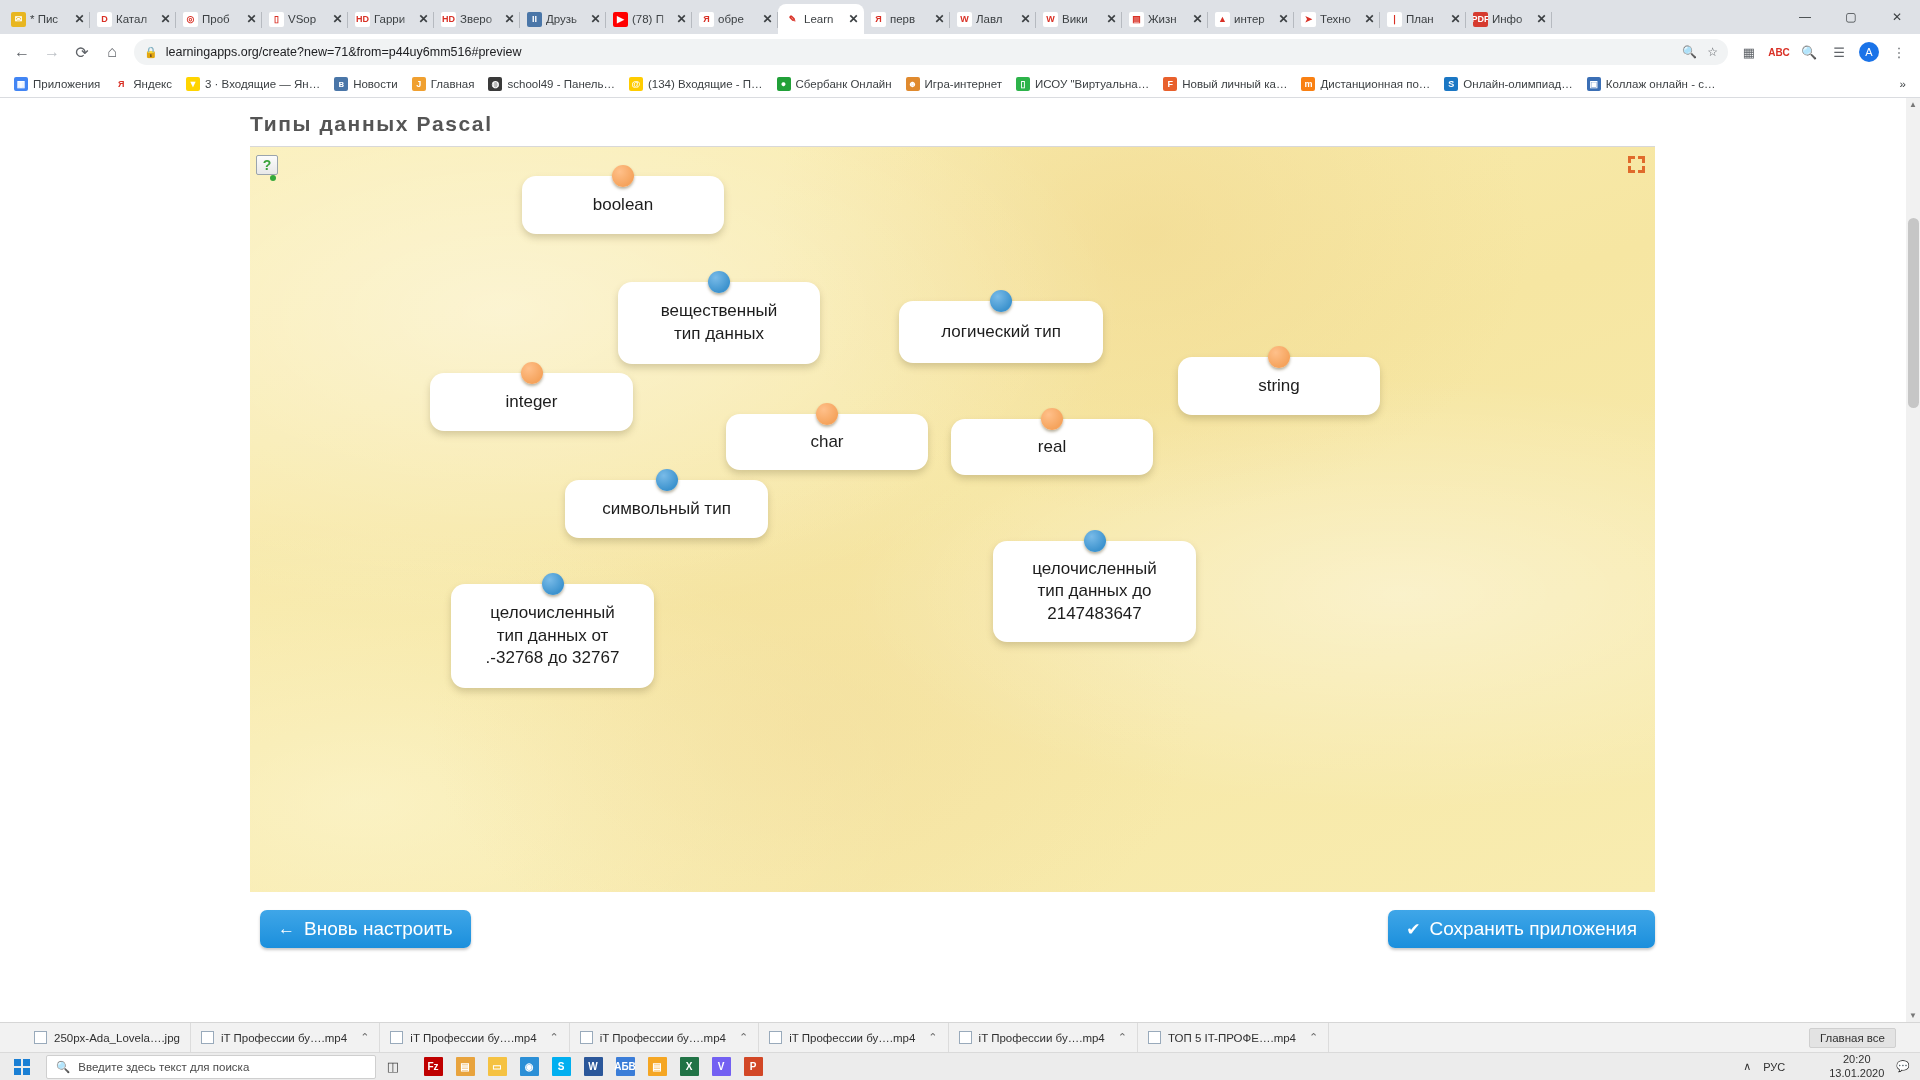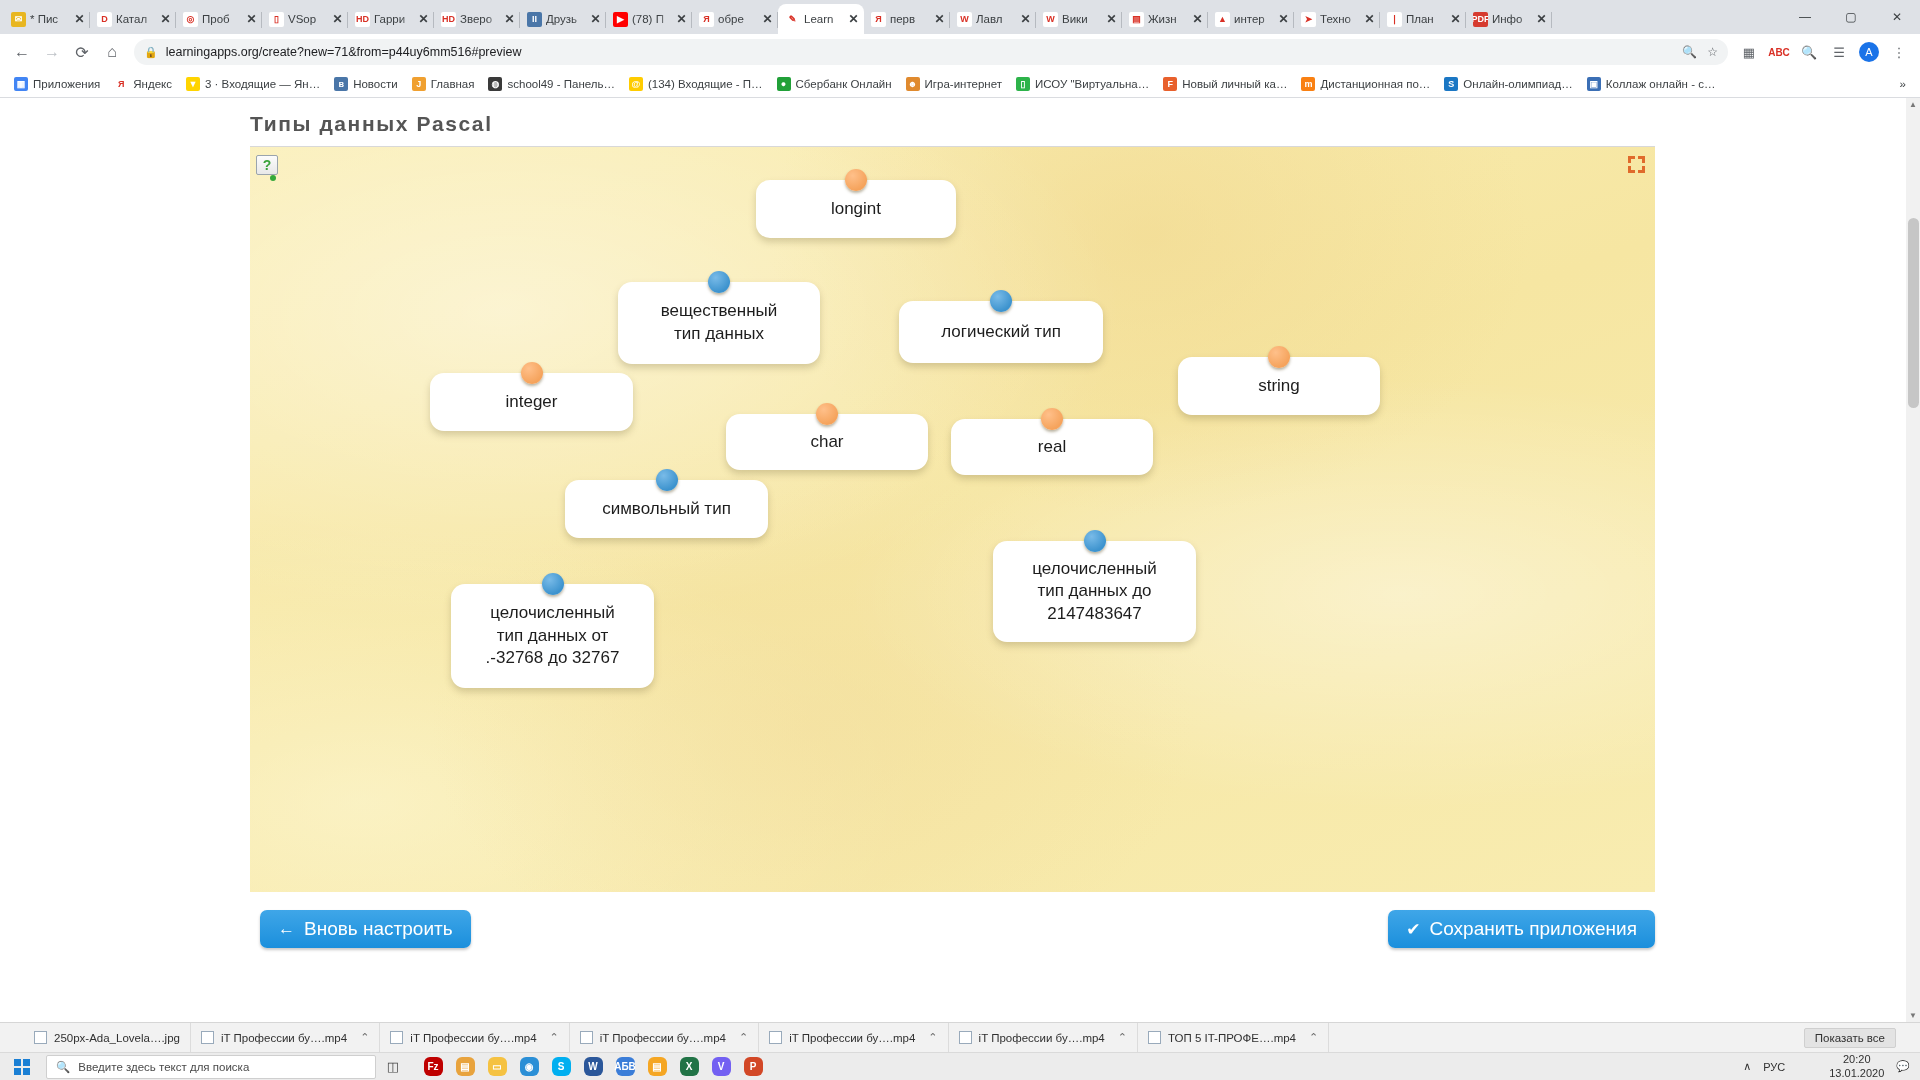--- a/index.html
+++ b/index.html
@@ -197,21 +197,21 @@
     width:330px;height:24px;background:#fff;border:1px solid #cfcfcf;
     display:flex;align-items:center;gap:8px;padding:0 9px;
     font-size:11.5px;color:#4a4a4a; border-radius:2px; margin-left:2px;
   }
   .tbicons{ display:flex; align-items:center; gap:2px; margin-left:8px; }
   .tbicons .app{
     width:30px;height:26px;display:flex;align-items:center;justify-content:center;
     font-size:11px;font-weight:bold;color:#fff;
   }
   .tbicons .app i{
-    width:19px;height:19px;border-radius:6px;display:flex;
+    width:19px;height:19px;border-radius:1px;display:flex;
     align-items:center;justify-content:center;font-style:normal;font-size:10px;
   }
   .tray{
     margin-left:auto; display:flex; align-items:center; gap:12px;
     padding-right:10px; font-size:11px; color:#303030;
   }
   .clock{ text-align:center; line-height:1.22; font-size:11px;margin-left:32px; }
   .scrollbar{
     position:absolute; right:0; top:98px; width:14px; bottom:98px;
     background:#f1f1f1;
@@ -419,23 +419,23 @@
     <div class="activity-wrap">
       <div class="board" id="board">
         <div class="help-icon">?</div>
         <div class="help-dot"></div>
         <div class="fs-icon">
           <span></span>
             <span></span>
             <span></span>
             <span></span>
         </div>
-          <div class="card" style="left: 506px; top: 33px; width: 200px; min-height: 58px;">
+      <div class="card" style="left: 272px; top: 29px; width: 202px; min-height: 58px;">
             <span class="dot" style="background: radial-gradient(circle at 35% 30%, rgb(255, 192, 138), rgb(245, 163, 92) 70%);"></span>
-            <span class="ctext">longint</span>
+            <span class="ctext">boolean</span>
           </div>
           <div class="card" style="left: 368px; top: 135px; width: 202px; min-height: 82px;">
             <span class="dot" style="background: radial-gradient(circle at 35% 30%, rgb(121, 187, 232), rgb(61, 147, 206) 70%);"></span>
             <span class="ctext">вещественный
 тип данных</span>
           </div>
           <div class="card" style="left: 649px; top: 154px; width: 204px; min-height: 62px;">
             <span class="dot" style="background: radial-gradient(circle at 35% 30%, rgb(121, 187, 232), rgb(61, 147, 206) 70%);"></span>
             <span class="ctext">логический тип</span>
           </div>
@@ -521,21 +521,21 @@
     <div class="twin">
       <span class="ti" style="background: rgb(255, 255, 255); border: 1px solid rgb(153, 170, 187); display: inline-block;"></span>
       <span>iT Профессии бу….mp4</span>
       <span class="tx">⌃</span>
     </div>
     <div class="twin">
       <span class="ti" style="background: rgb(255, 255, 255); border: 1px solid rgb(153, 170, 187); display: inline-block;"></span>
       <span>ТОП 5 IT-ПРОФЕ….mp4</span>
       <span class="tx">⌃</span>
     </div>
-    <div class="showall">Показать все</div>
+    <div class="showall">Главная все</div>
   </div>
 
 <div class="taskbar">
   <div class="startbtn">
     <span class="winlogo">
         <i></i>
         <i></i>
         <i></i>
         <i></i>
       </span>

